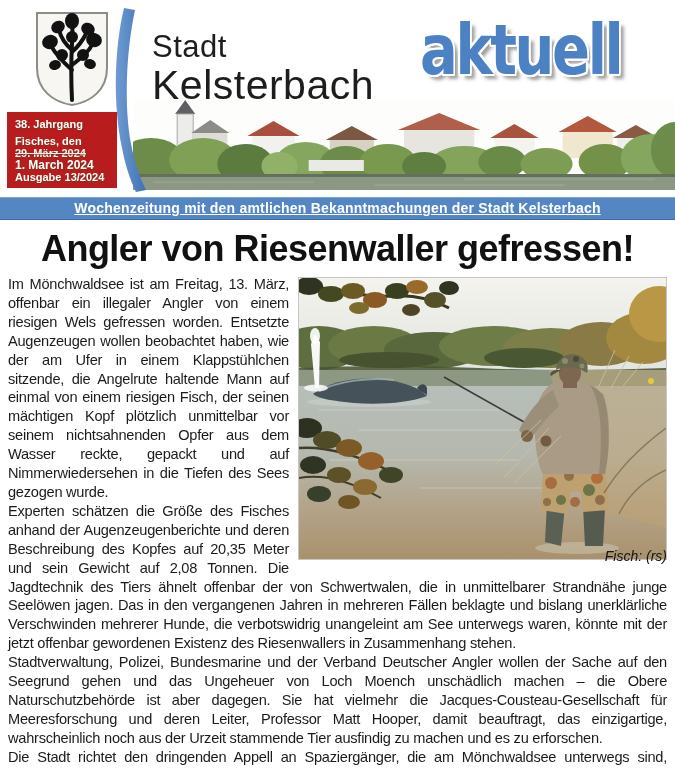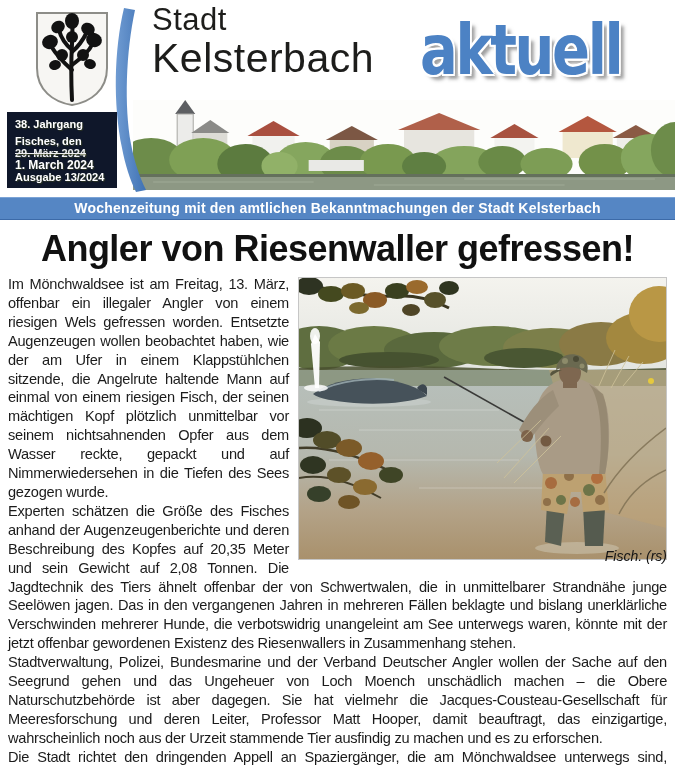--- a/index.html
+++ b/index.html
@@ -4,47 +4,47 @@
 <style>
   html,body{margin:0;padding:0;background:#ffffff;}
   body{width:675px;height:770px;font-family:"Liberation Sans",sans-serif;overflow:hidden;}
   .page{position:relative;width:675px;height:770px;background:#fff;overflow:hidden;}
 
   
   .masthead{position:relative;height:197px;}
   .crest{position:absolute;left:33px;top:10px;width:78px;height:97px;z-index:2;}
   .swoosh{position:absolute;left:112px;top:8px;width:34px;height:184px;z-index:3;}
   .skyline{position:absolute;left:133px;top:100px;width:542px;height:90px;z-index:1;}
-  .titleblock{position:absolute;left:152px;top:4px;z-index:2;color:#1d1d1b;}
+  .titleblock{position:absolute;left:152px;top:31px;z-index:2;color:#1d1d1b;}
   .stadt{font-size:31px;line-height:1.05;letter-spacing:.5px;}
   .kb{font-size:41px;line-height:1;margin-top:1px;letter-spacing:.5px;}
   .aktuell{
     position:absolute;left:420px;top:12px;z-index:4;
     font-family:"DejaVu Sans",sans-serif;font-weight:bold;
     font-size:70px;line-height:1.1;color:#4c82c4;letter-spacing:-3px;
     transform:scaleX(.80);transform-origin:left top;
     text-shadow:-2px 0 0 #fff,2px 0 0 #fff,0 -2px 0 #fff,0 2px 0 #fff,
       -2px -2px 0 #fff,2px 2px 0 #fff,-2px 2px 0 #fff,2px -2px 0 #fff,
       6px 5px 4px rgba(80,80,80,.55);
   }
   .issuebox{
     position:absolute;left:7px;top:112px;width:110px;height:76px;z-index:4;
-    background:#0f172a;color:#fff;font-weight:bold;font-size:11px;line-height:12px;
+    background:#b91c1c;color:#fff;font-weight:bold;font-size:11px;line-height:12px;
     padding:6px 6px 0 8px;box-sizing:border-box;
     text-shadow:1px 1px 1px rgba(70,80,30,.5);
   }
   .issuebox .v{margin-bottom:5px;}
   .issuebox .struck{text-decoration:line-through;opacity:.93;}
   .issuebox .nd{font-size:12px;}
   .issuebox .iss{}
 
   
   .banner{
     height:21px;background:#5586c4;border-top:1px solid #7ba3d6;border-bottom:1px solid #3c6aa8;
-    color:#fff;font-weight:bold;font-size:14px;line-height:21px;text-align:center;letter-spacing:.2px;
+    color:#fff;font-weight:bold;font-size:14px;line-height:21px;text-align:center;letter-spacing:.2px;text-decoration:underline;
   }
 
   
   .article{padding:0 8px;}
   .headline{margin:8px 0 5px;text-align:center;font-size:36px;font-weight:bold;
     letter-spacing:-.5px;color:#111;}
   .photofig{float:right;width:369px;margin:2px 0 2px 9px;}
   .photofig svg{display:block;width:367px;height:281px;border:1px solid #c6c6c6;}
   .photofig figcaption{position:relative;margin-top:5px;font-style:italic;font-size:14px;
     line-height:17.3px;color:#151515;}

